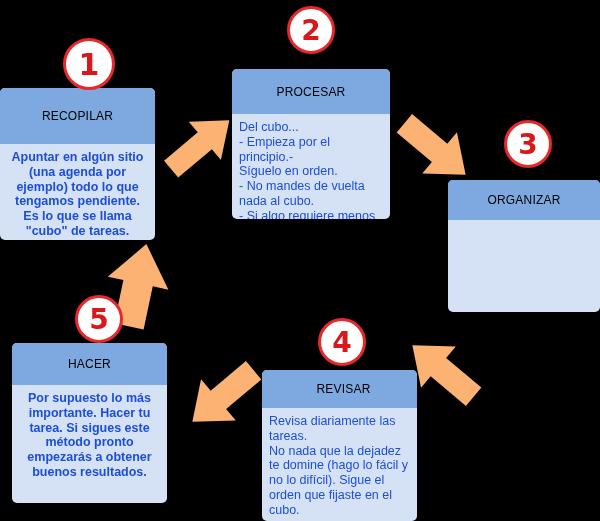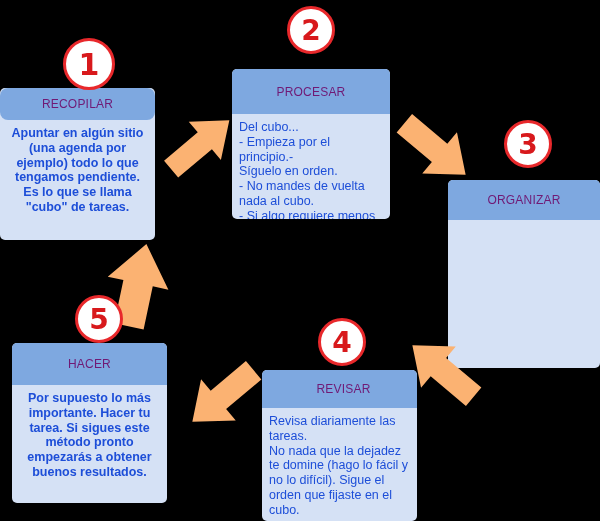--- a/index.html
+++ b/index.html
@@ -19,21 +19,21 @@
   
   .box {
     position: absolute;
     box-sizing: border-box;
     background: #d5e1f5;
     border-radius: 5px;
     overflow: hidden;
   }
   .box-header {
     background: #7ea8e0;
-    color: #701a75;
+    color: #000000;
     text-align: center;
     font-size: 12px;
     letter-spacing: 0.2px;
     line-height: 1;
     display: flex;
     align-items: center;
     justify-content: center;
   }
   .box-body {
     color: #1d4ed8;
@@ -67,21 +67,21 @@
     z-index: 2;
   }
   .arrow svg { display: block; overflow: visible; }
 </style>
 </head>
 <body>
 
 <div id="canvas">
 
   <div class="box" style="left:0px; top:88px; width:155px; height:152px;">
-    <div class="box-header" style="height:32px;border-radius:8px;">RECOPILAR</div>
+    <div class="box-header" style="height:56px;">RECOPILAR</div>
     <div class="box-body body-center">Apuntar en algún sitio (una agenda por ejemplo) todo lo que tengamos pendiente. Es lo que se llama "cubo" de tareas.</div>
   </div>
   <div class="circle" style="left:63px; top:38px; width:52px; height:52px; font-size:30px;">
     <span>1</span>
   </div>
 
   <div class="box" style="left:232px; top:69px; width:158px; height:150px;">
     <div class="box-header" style="height:45px;">PROCESAR</div>
     <div class="box-body body-left">Del cubo...
 - Empieza por el principio.-
@@ -89,21 +89,21 @@
 - No mandes de vuelta
 nada al cubo.
 - Si algo requiere menos de
 dos minutos hazlo. Si no,
 delega".</div>
   </div>
   <div class="circle" style="left:287px; top:6px; width:48px; height:48px; font-size:28px;">
     <span>2</span>
   </div>
 
-  <div class="box" style="left:448px; top:180px; width:152px; height:188px;">
+  <div class="box" style="left:448px; top:180px; width:152px; height:132px;">
     <div class="box-header" style="height:40px;">ORGANIZAR</div>
   </div>
   <div class="circle" style="left:504px; top:120px; width:48px; height:48px; font-size:28px;">
     <span>3</span>
   </div>
 
   <div class="box" style="left:262px; top:370px; width:155px; height:151px;">
     <div class="box-header" style="height:38px;padding-left:8px;">REVISAR</div>
     <div class="box-body body-left">Revisa diariamente las tareas.
 No nada que la dejadez te domine (hago lo fácil y no lo difícil). Sigue el orden que fijaste en el cubo.</div>

